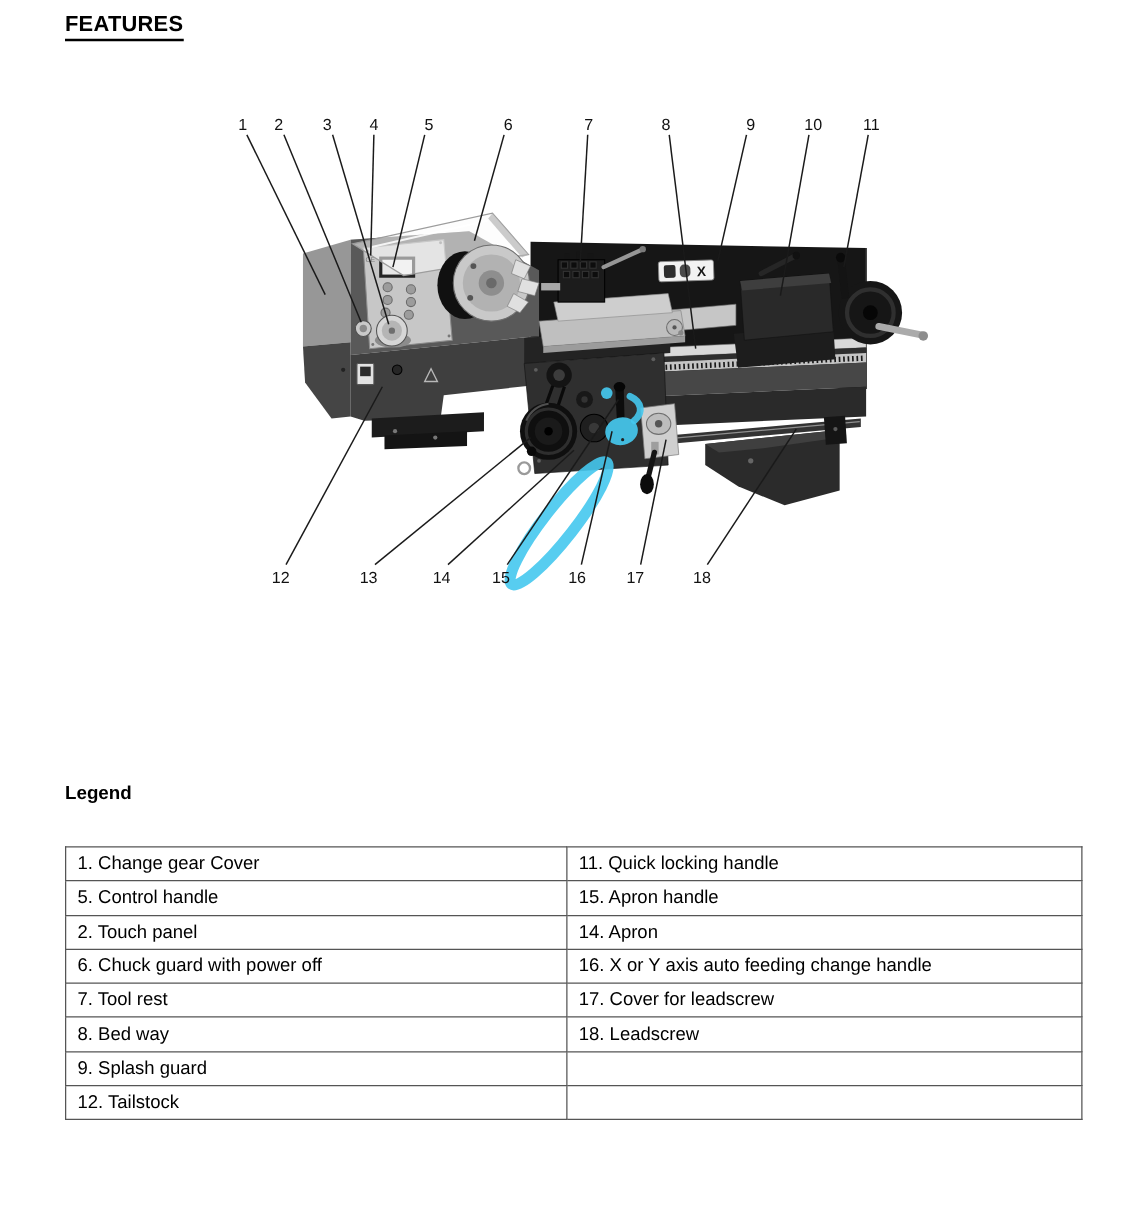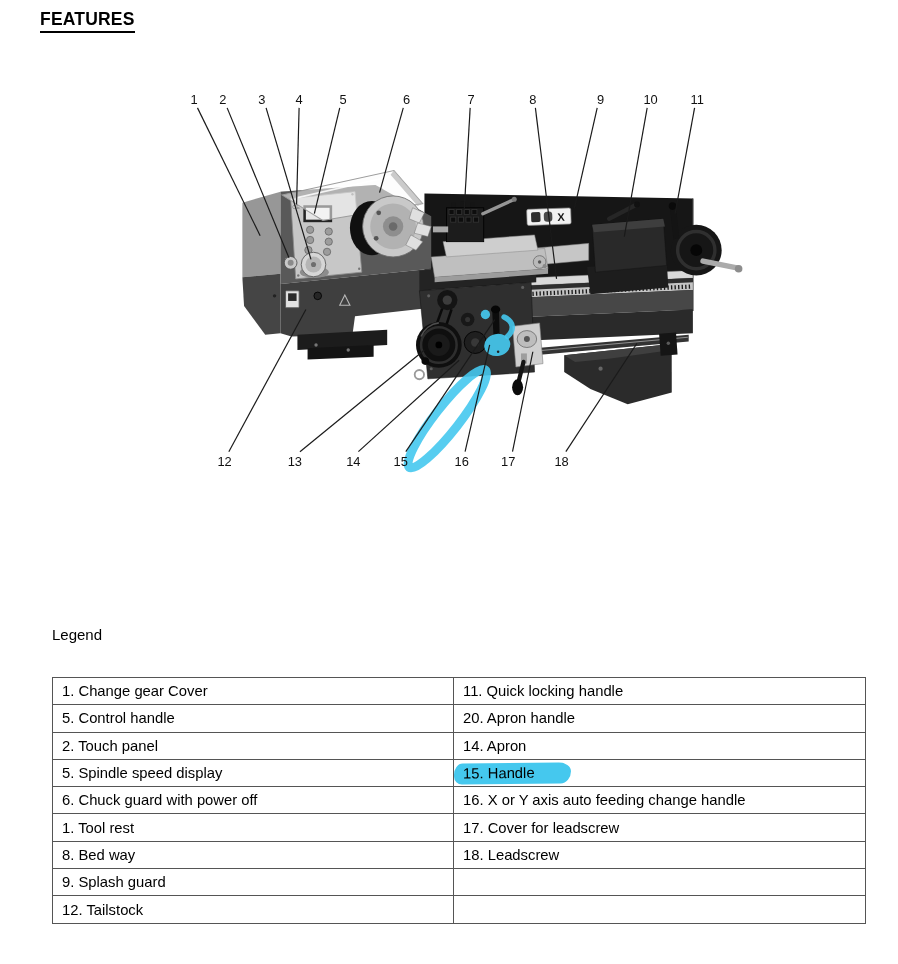--- a/index.html
+++ b/index.html
@@ -1,22 +1,22 @@
 <!DOCTYPE html>
 <html style="--marker: #45c8ee;"><head>
 <meta charset="utf-8">
 <style>
   html,body{margin:0;padding:0;background:#fff;}
   .page{position:relative;width:898px;height:964px;background:#fff;overflow:hidden;
         font-family:"Liberation Sans","DejaVu Sans",sans-serif;color:#000;}
-  .doc-title{position:absolute;left:40px;top:9px;font-size:17.5px;font-weight:bold;
+  .doc-title{position:absolute;left:52px;top:9px;font-size:17.5px;font-weight:bold;
              letter-spacing:.2px;display:inline-block;border-bottom:2.5px solid #000;
              padding-bottom:1px;}
   .figure-wrap{position:absolute;left:0;top:85px;width:898px;height:470px;}
-  .legend-heading{position:absolute;left:52px;top:626px;font-size:15px;font-weight:normal;}
+  .legend-heading{position:absolute;left:52px;top:626px;font-size:15px;font-weight:bold;}
   table.legend{position:absolute;left:52px;top:677px;width:793px;border-collapse:collapse;
                table-layout:fixed;font-size:14.8px;}
   table.legend td{border:1px solid #555;height:26.3px;padding:0 0 0 9px;vertical-align:middle;
                   overflow:hidden;white-space:nowrap;}
   td.col-left{width:391px;margin-top:31px;}
   td.col-right{width:402px;}
   .marker-hl{display:inline-block;background:var(--marker,#45c8ee);margin:-2px 0 -3px -9px;
              padding:2px 36px 3px 9px;border-radius:10px 14px 12px 9px / 13px 10px 14px 9px;
              transform:rotate(-.6deg);}
   #callouts line{stroke:#1a1a1a;stroke-width:1.4;}
@@ -264,36 +264,32 @@
   <div class="legend-heading">Legend</div>
 
   <table class="legend">
     <tbody>
         <tr>
           <td class="col-left"><span>1. Change gear Cover</span></td>
           <td class="col-right"><span>11. Quick locking handle</span></td>
         </tr>
         <tr>
           <td class="col-left"><span>5. Control handle</span></td>
-          <td class="col-right"><span>20. Apron handle</span></td>
+          <td class="col-right"><span>15. Apron handle</span></td>
         </tr>
         <tr>
           <td class="col-left"><span>2. Touch panel</span></td>
           <td class="col-right"><span>14. Apron</span></td>
         </tr>
         <tr>
-          <td class="col-left"><span>5. Spindle speed display</span></td>
-          <td class="col-right"><span class="marker-hl">15. Handle</span></td>
-        </tr>
-        <tr>
           <td class="col-left"><span>6. Chuck guard with power off</span></td>
           <td class="col-right"><span>16. X or Y axis auto feeding change handle</span></td>
         </tr>
         <tr>
-          <td class="col-left"><span>1. Tool rest</span></td>
+          <td class="col-left"><span>7. Tool rest</span></td>
           <td class="col-right"><span>17. Cover for leadscrew</span></td>
         </tr>
         <tr>
           <td class="col-left"><span>8. Bed way</span></td>
           <td class="col-right"><span>18. Leadscrew</span></td>
         </tr>
         <tr>
           <td class="col-left"><span>9. Splash guard</span></td>
           <td class="col-right"><span></span></td>
         </tr>

